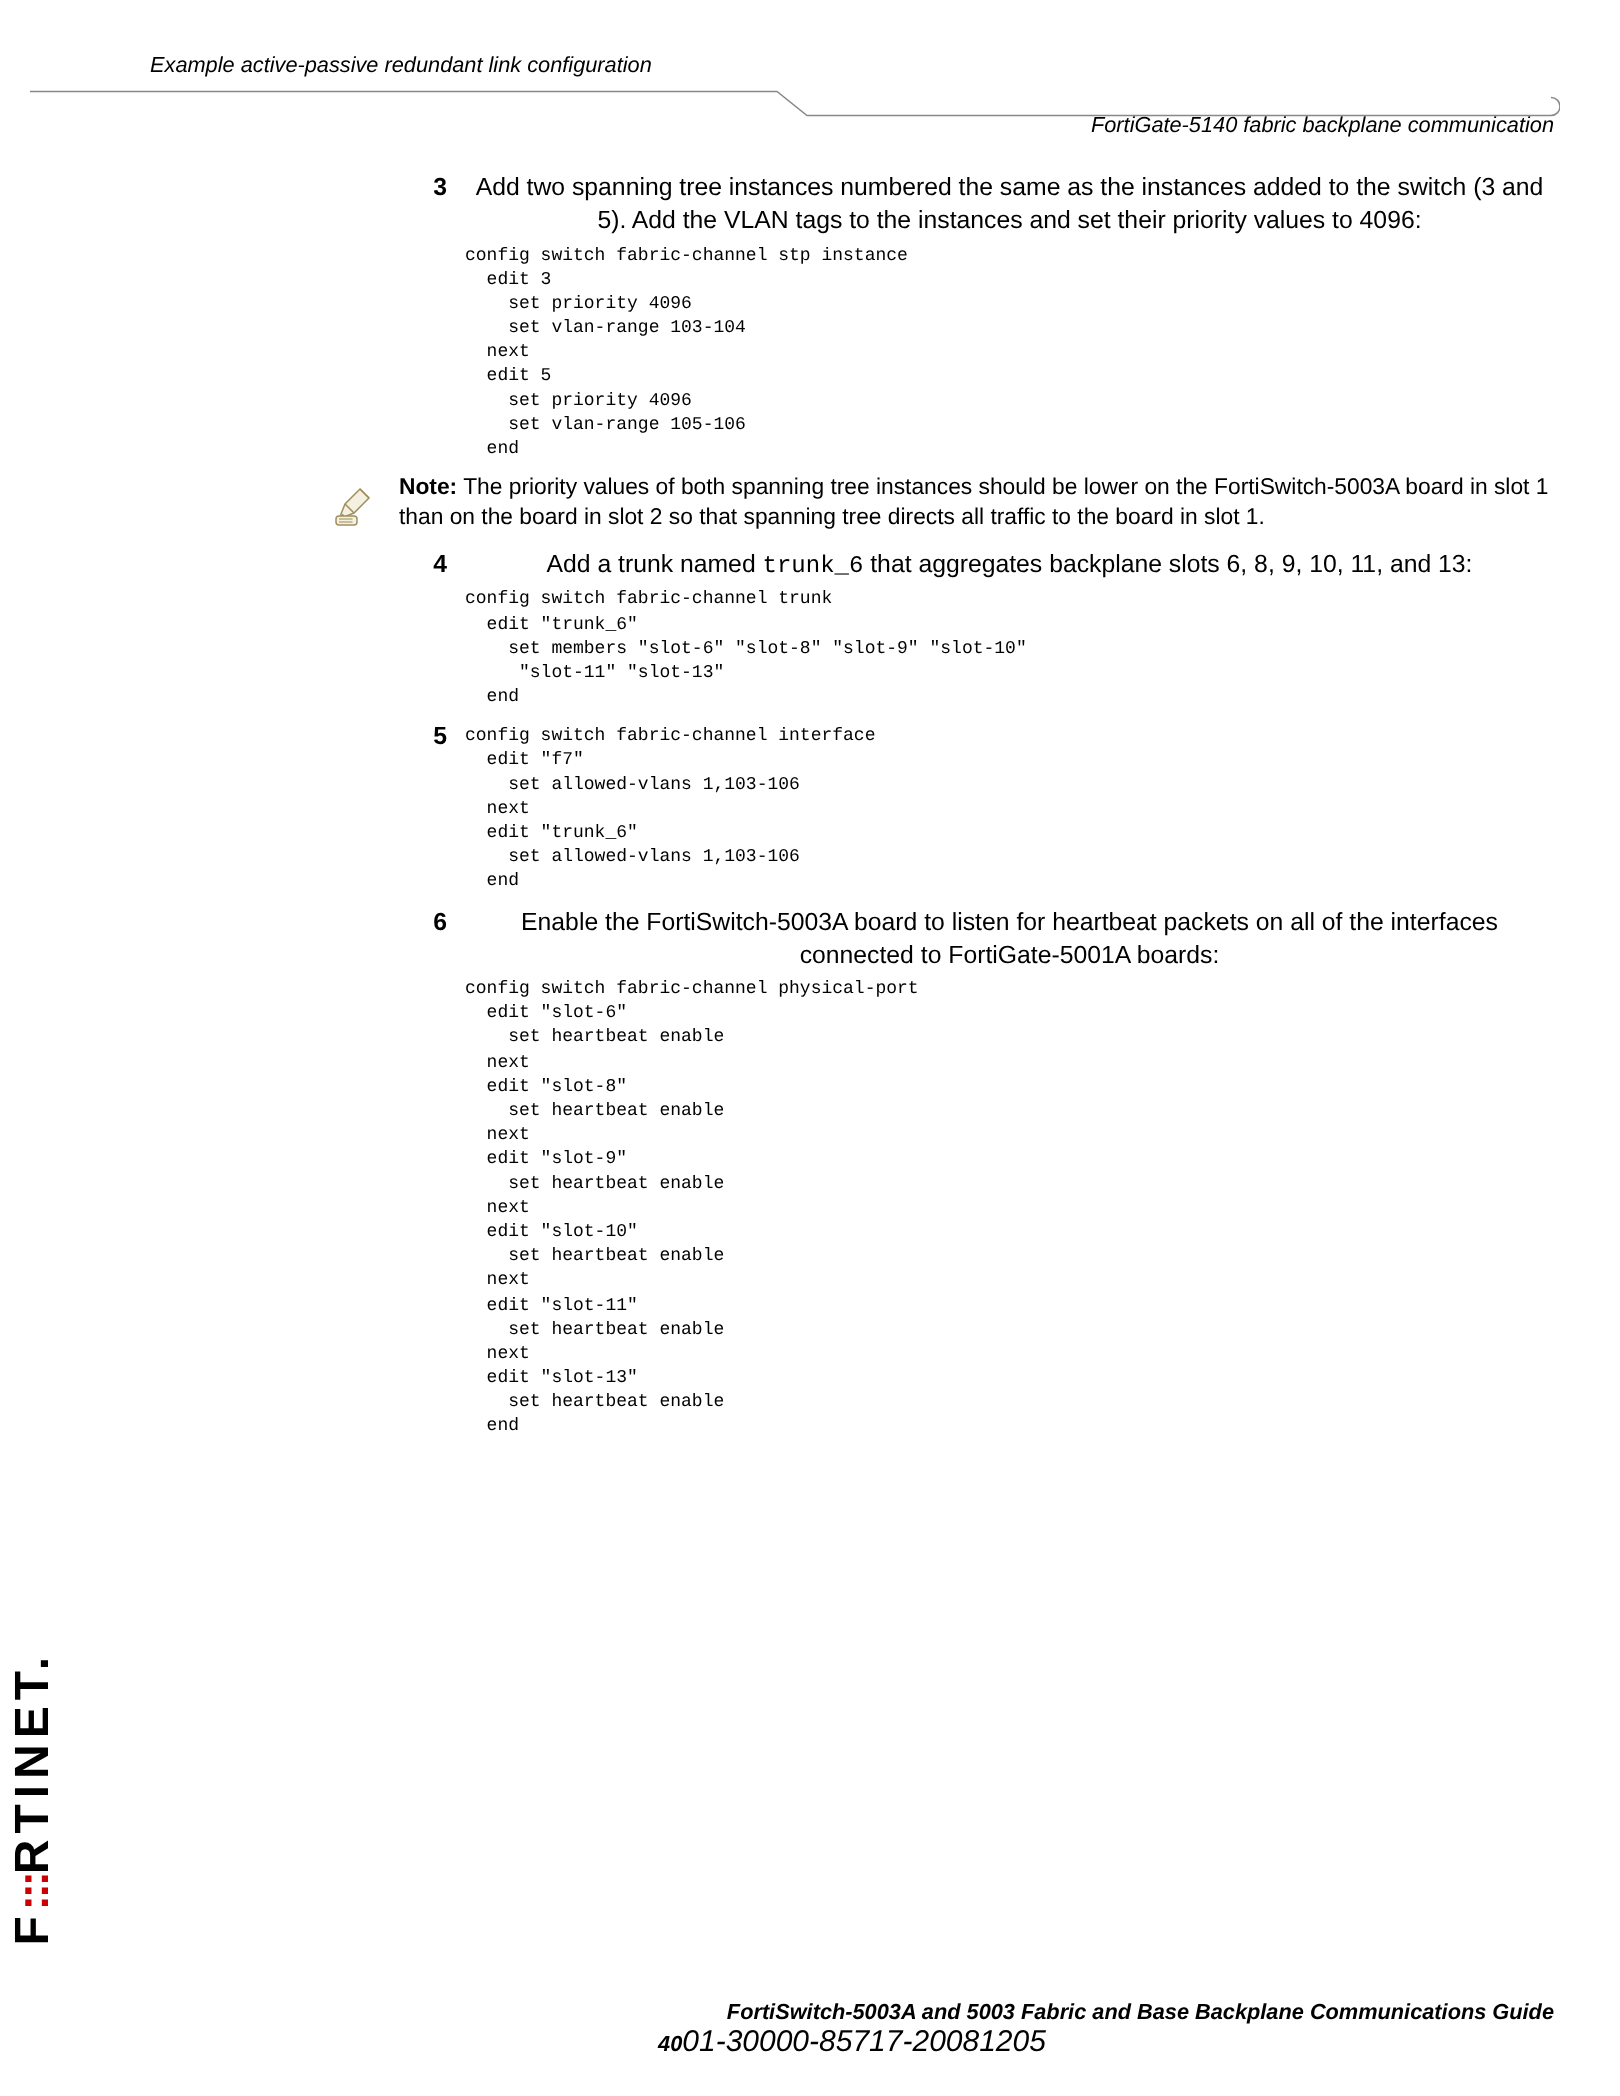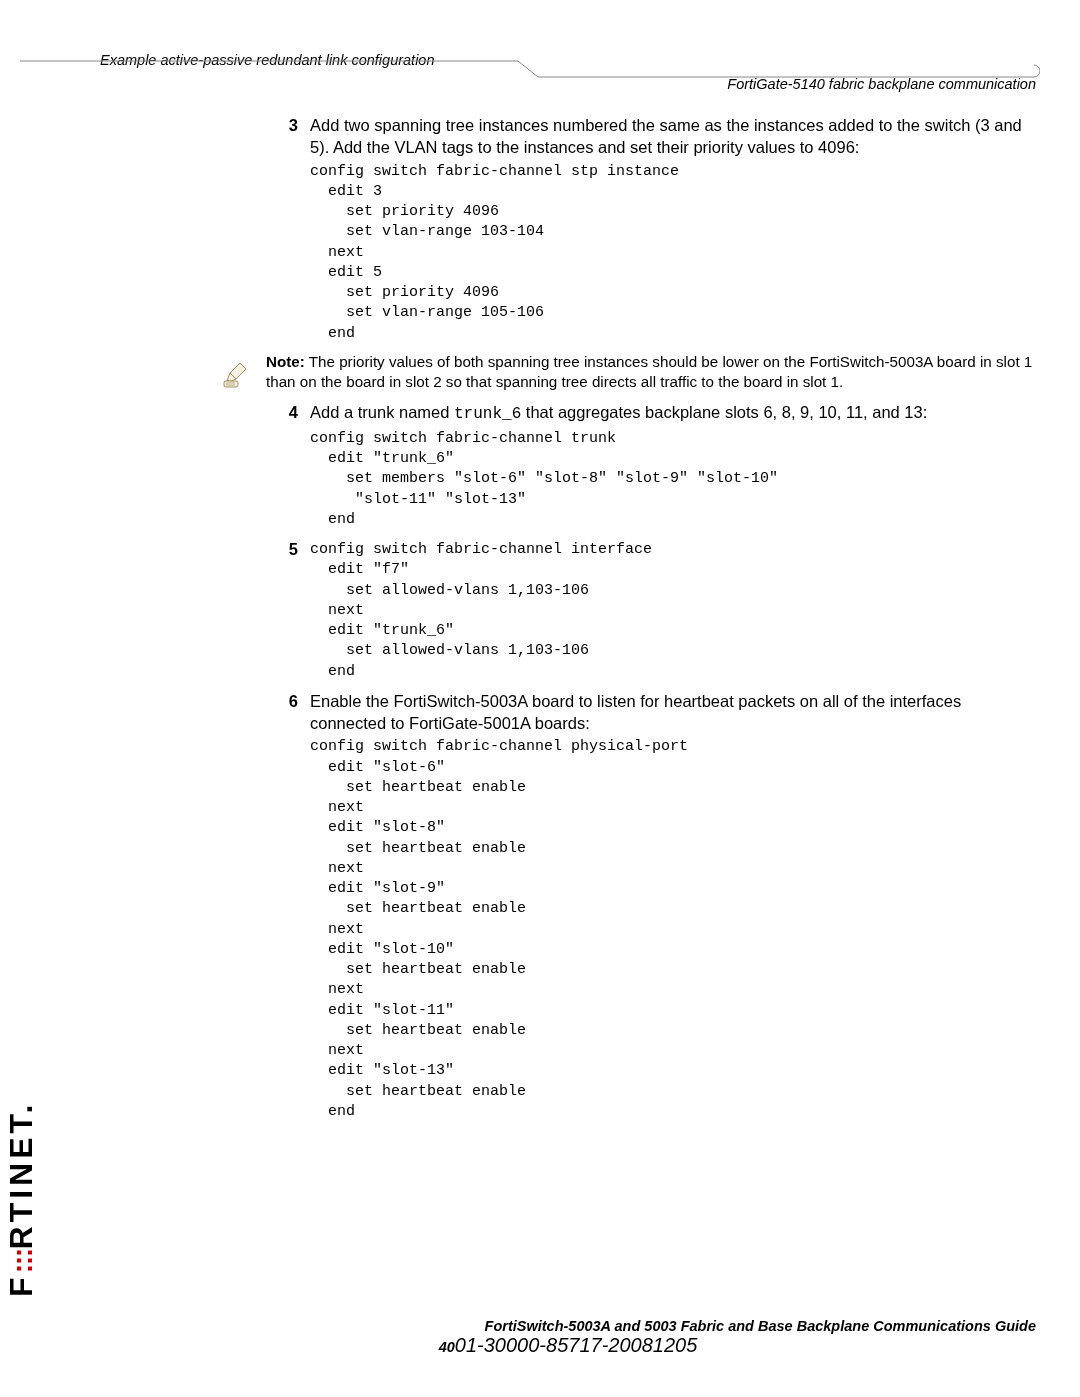--- a/index.html
+++ b/index.html
@@ -19,21 +19,21 @@
 
   
   .header-bar {
     position: relative;
     height: 28px;
     margin-bottom: 50px;
   }
   .header-left {
     position: absolute;
     left: 0;
-    top: 16px;
+    top: 0;
     font-style: italic;
     font-size: 14.5px;
   }
   .header-right {
     position: absolute;
     right: 0;
     top: 0;
     font-style: italic;
     font-size: 14.5px;
     margin-top: 40px;
@@ -42,21 +42,21 @@
     position: absolute;
     left: -80px;
     right: -6px;
     top: 22px;
     pointer-events: none;
   }
 
   
   .footer-bar {
     position: absolute;
-    bottom: 40px;
+    bottom: 24px;
     left: 100px;
     right: 44px;
   }
   .footer-line1 {
     font-style: italic;
     font-weight: bold;
     font-size: 14.5px;
     text-align: right;
   }
   .footer-line2 {
@@ -113,26 +113,27 @@
     flex: 0 0 40px;
     font-weight: bold;
     text-align: right;
     padding-right: 12px;
   }
   .step-body {
     flex: 1;
   }
   .step-body > p {
     margin: 0 0 3px 0;
+    text-align: center;
   }
 
   
   .code {
     font-family: "Courier New", Courier, monospace;
-    font-size: 15px;
+    font-size: 12px;
     line-height: 1.35;
     white-space: pre;
     margin: 2px 0 4px 0;
   }
   .inline-code {
     font-family: "Courier New", Courier, monospace;
     font-size: 16px;
   }
 
   

